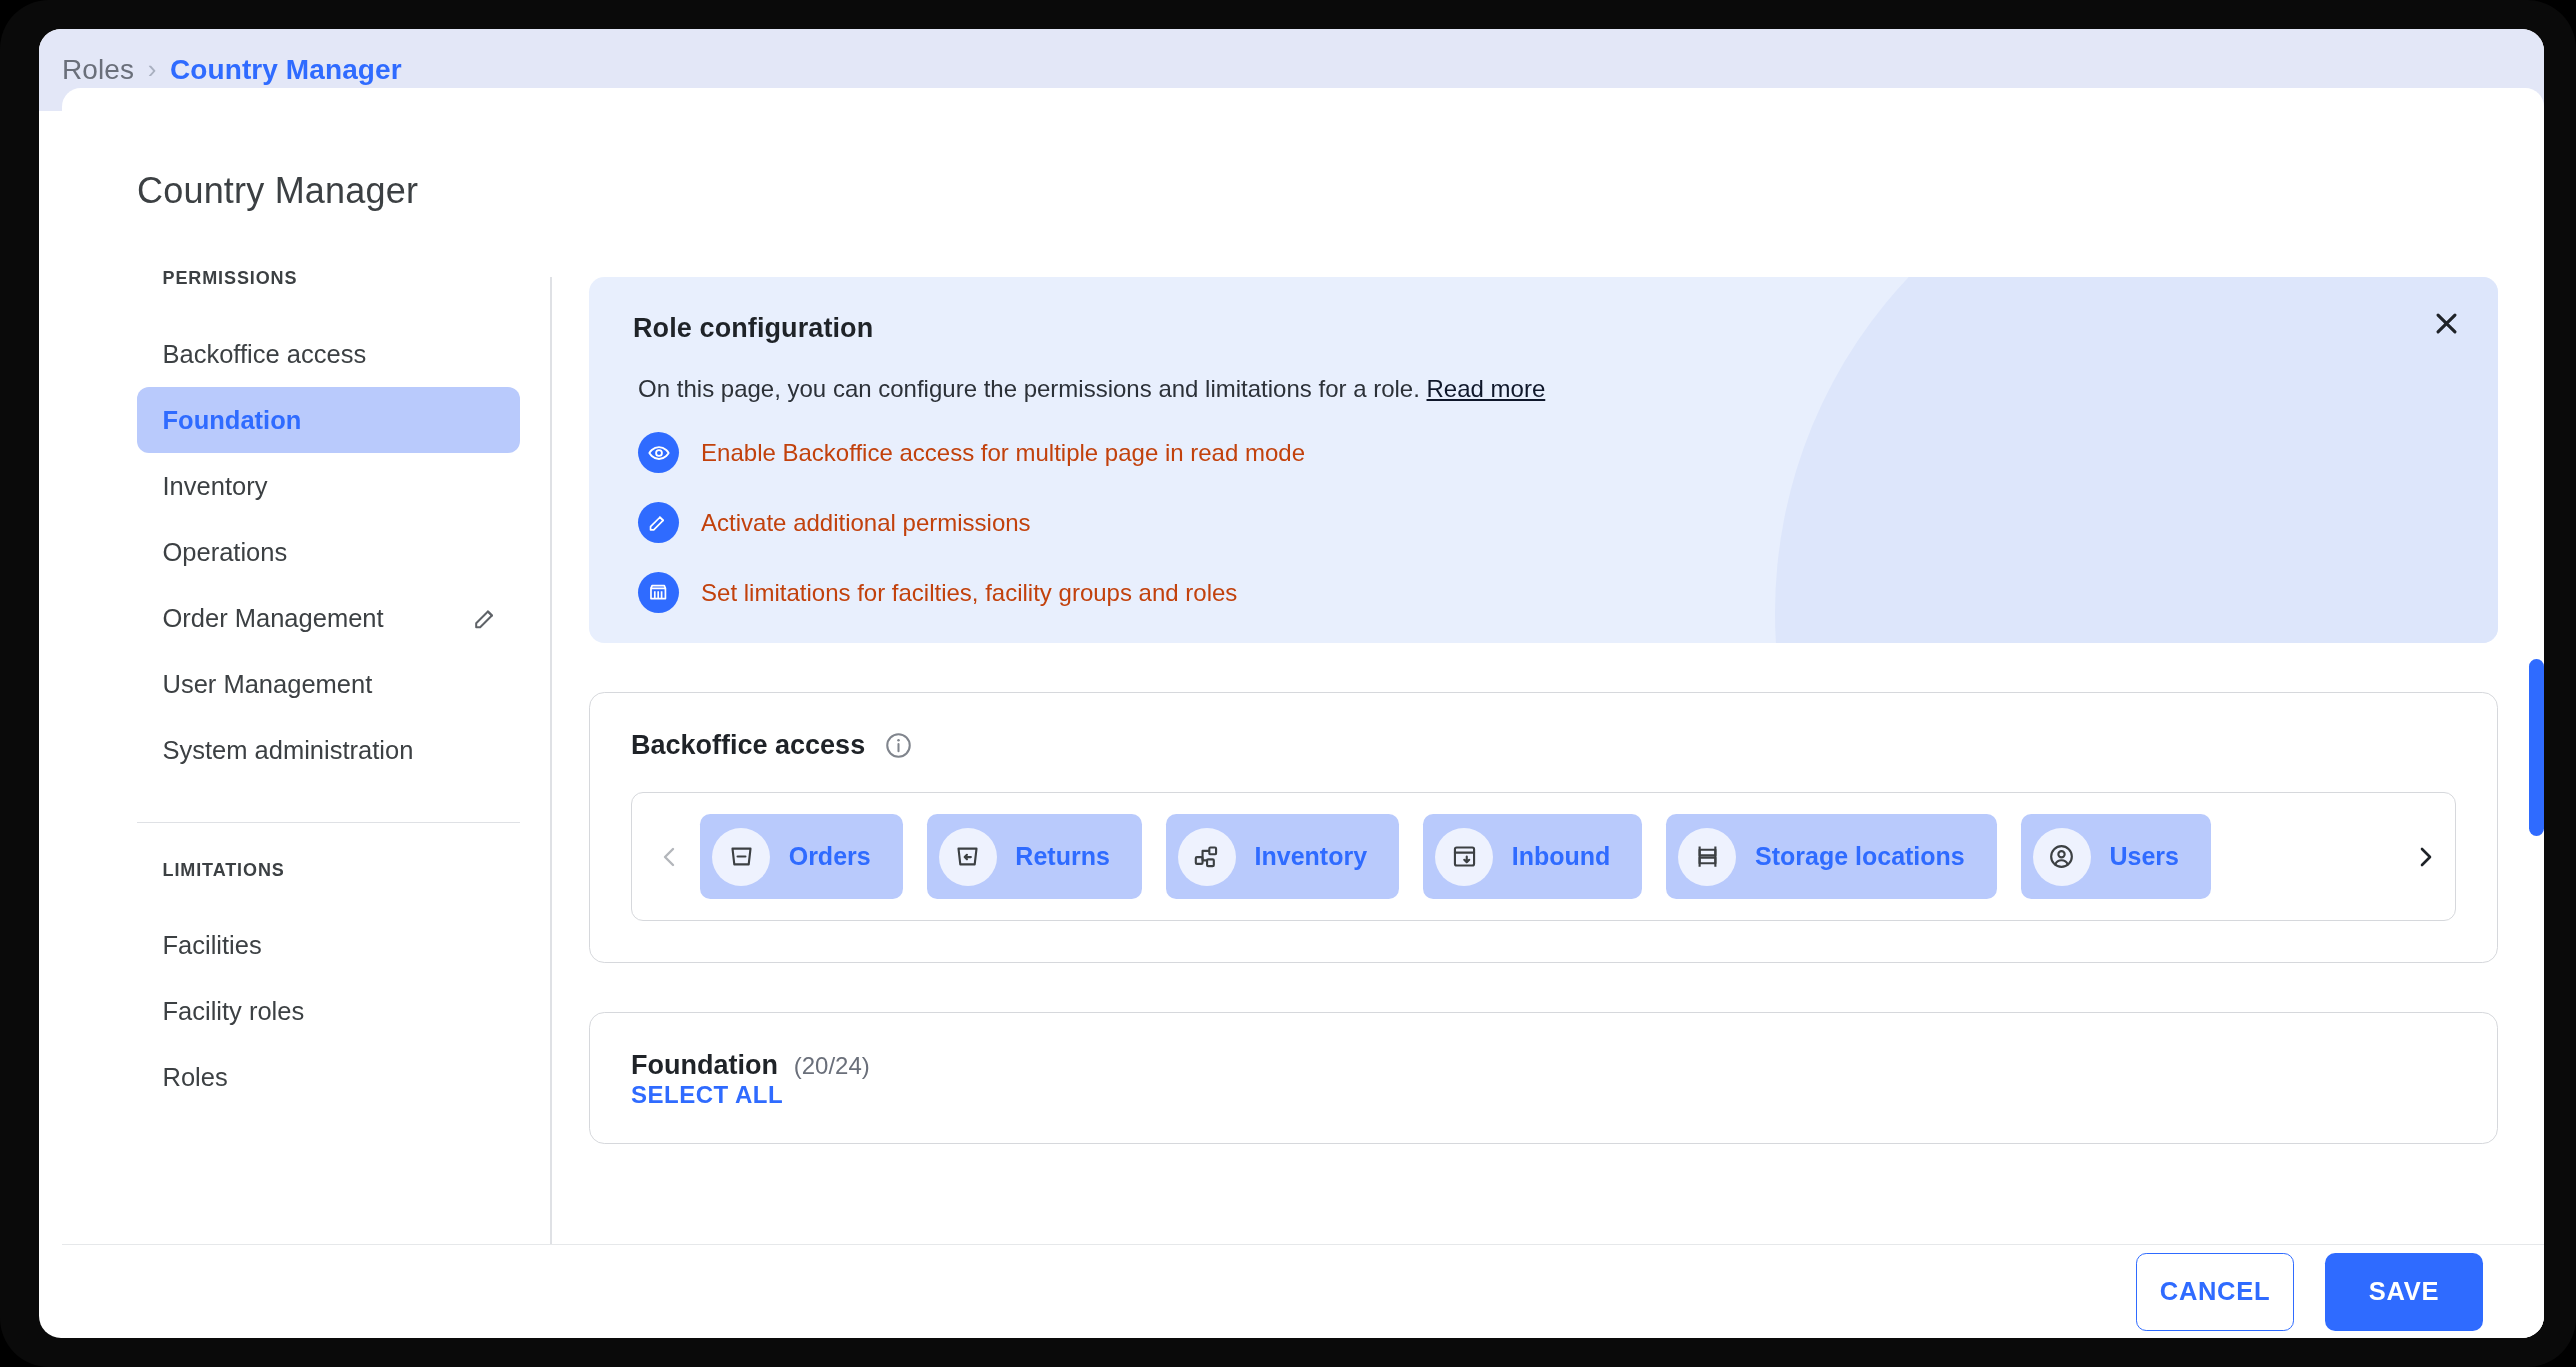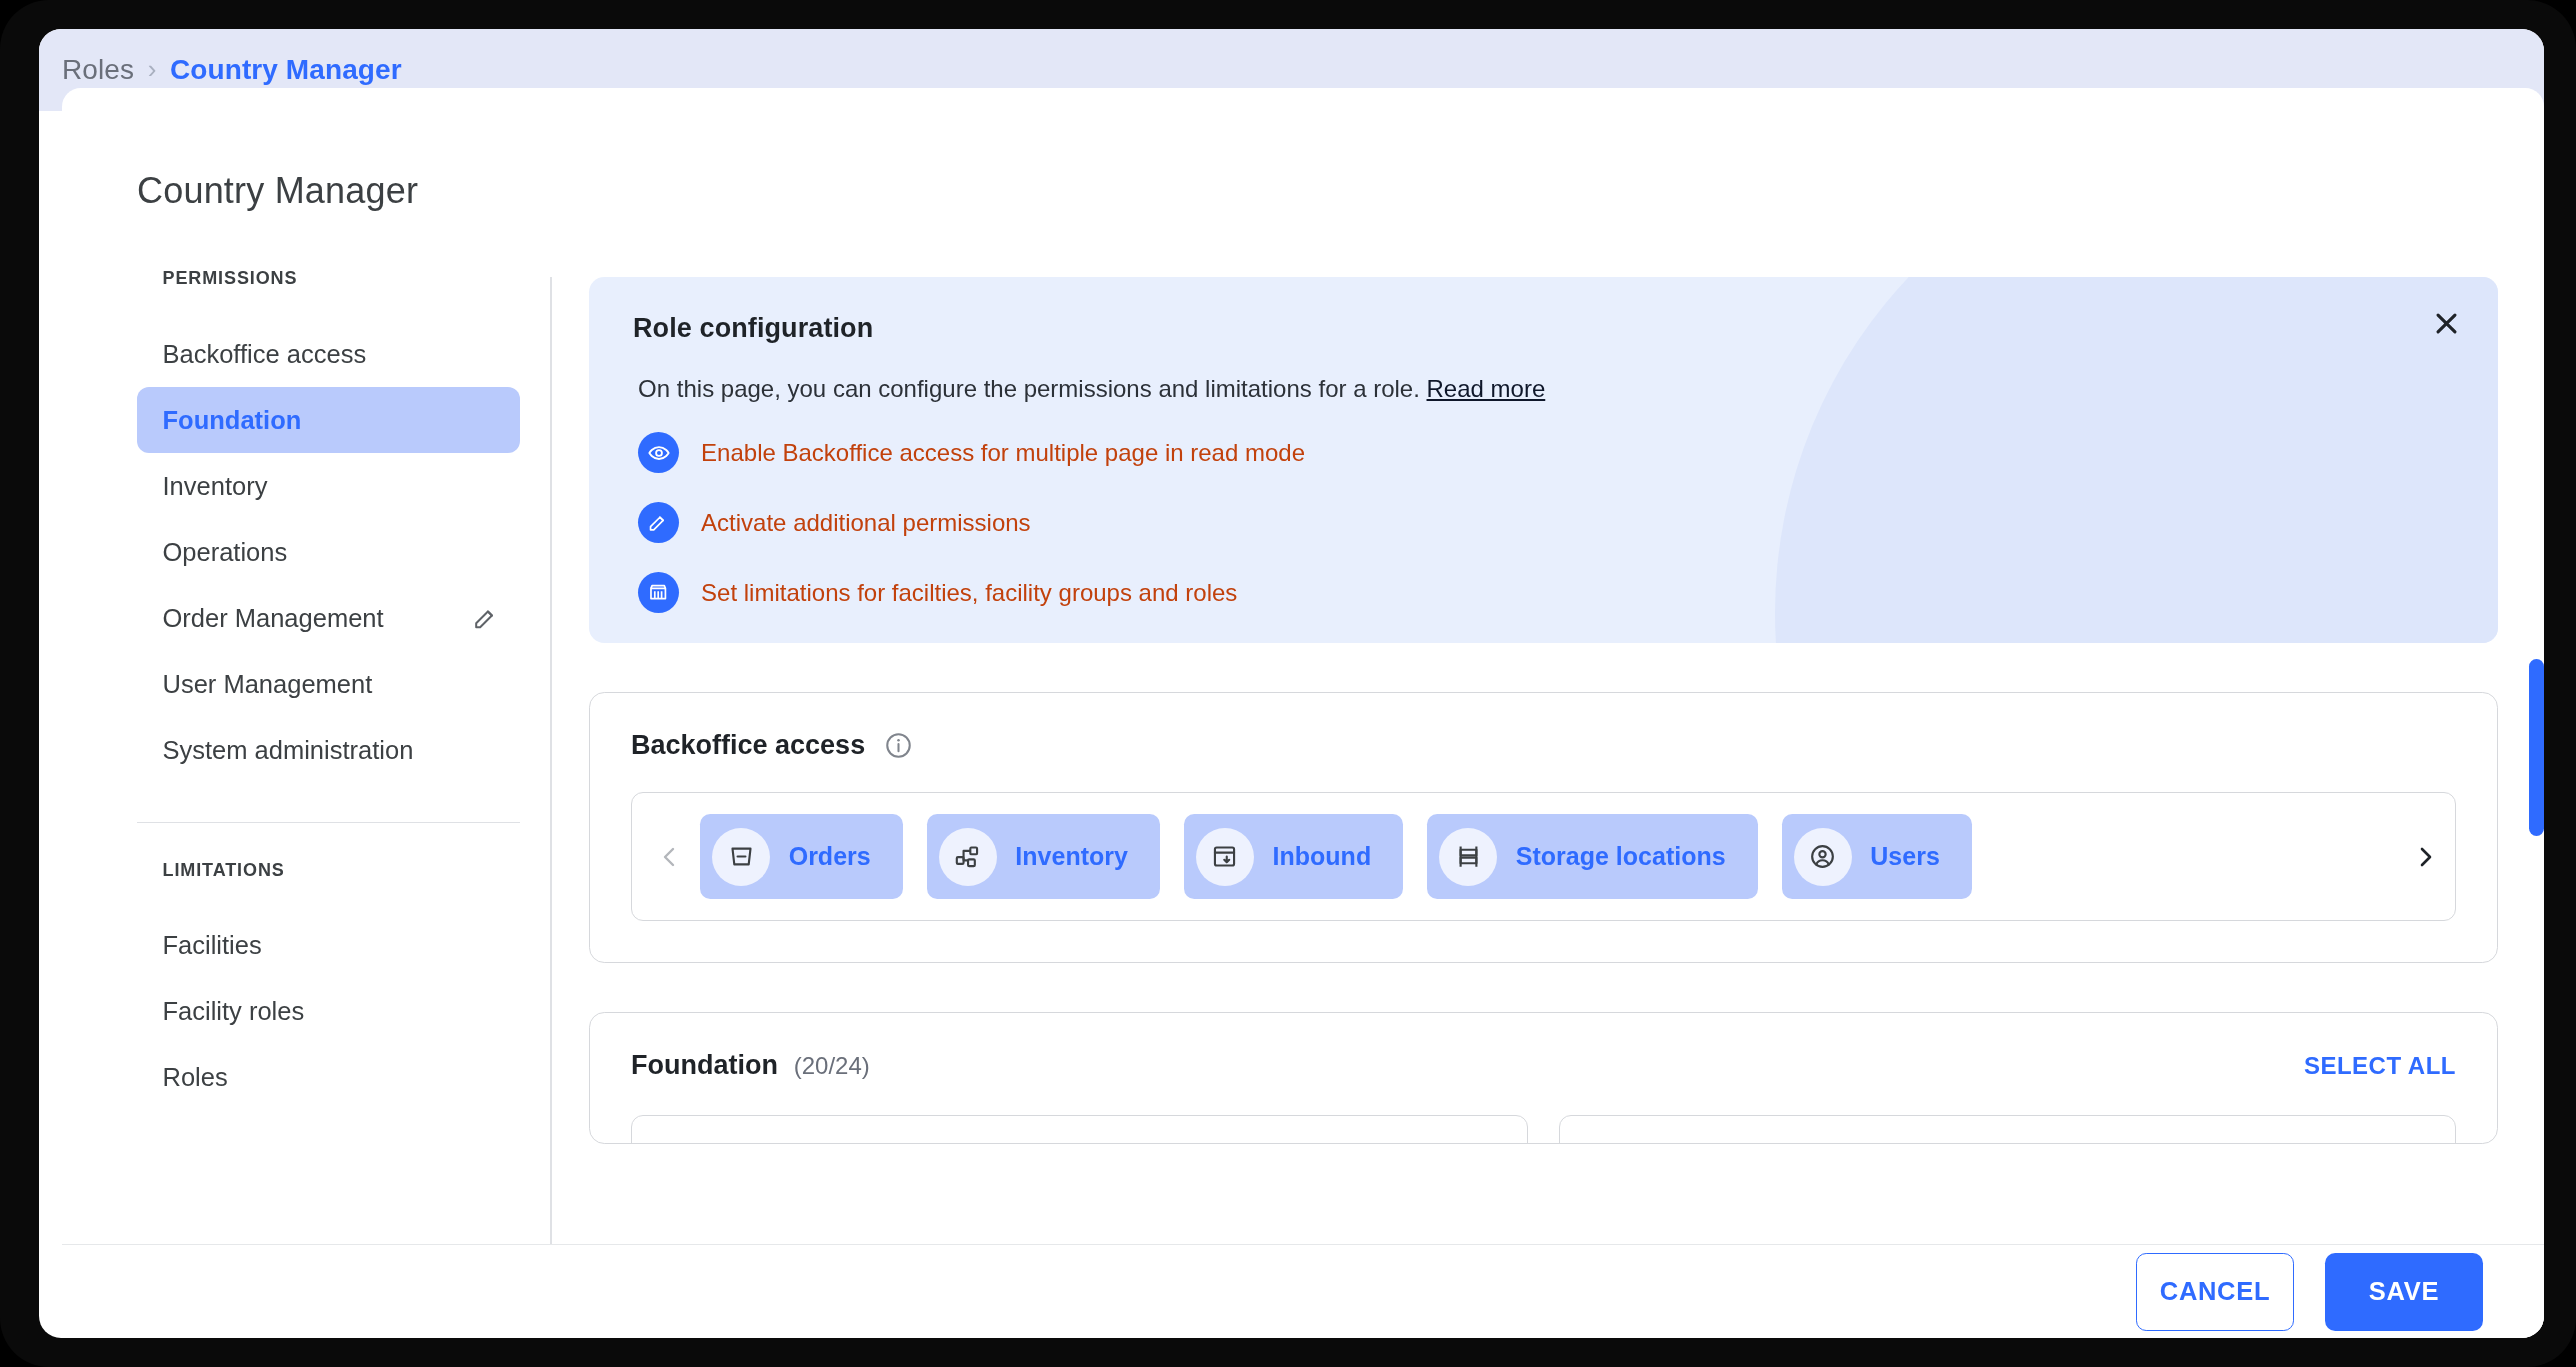--- a/index.html
+++ b/index.html
@@ -264,20 +264,21 @@
     flex: none;
   }
   .chip.off .chip-ico { background: #eef2fe; }
 
   
   #foundation-card { padding-bottom: 0; height: 132px; overflow: hidden; }
   #foundation-head {
     display: flex;
     align-items: baseline;
     justify-content: space-between;
+    flex-direction: column;
   }
   #foundation-name { font-size: 27px; font-weight: 700; color: #1f2328; }
   #foundation-count { font-size: 24px; color: #6a6f7a; margin-left: 12px; font-weight: 400; }
   #select-all {
     font-size: 24px;
     font-weight: 700;
     color: #2f6bff;
     letter-spacing: 0.5px;
   }
   #perm-grid {
@@ -482,20 +483,29 @@
                 <span class="chip-ico">
                   <svg width="27" height="27" viewBox="0 0 24 24" fill="none" stroke="#3c4043" stroke-width="1.9" stroke-linecap="round" stroke-linejoin="round">
                     <path d="M4 5h16l-1.6 14H5.6L4 5z"></path>
                       <path d="M8.5 12h7"></path>
                   </svg>
                 </span>
                 <span>Orders</span>
               </div>
 
 
+              <div class="chip">
+                <span class="chip-ico">
+                  <svg width="27" height="27" viewBox="0 0 24 24" fill="none" stroke="#3c4043" stroke-width="1.9" stroke-linecap="round" stroke-linejoin="round">
+                    <path d="M4 5h16l-1.6 14H5.6L4 5z"></path>
+                      <path d="M15 12.5h-5.5M11.5 10.5l-2 2 2 2"></path>
+                  </svg>
+                </span>
+                <span>Returns</span>
+              </div>
 
               <div class="chip">
                 <span class="chip-ico">
                   <svg width="27" height="27" viewBox="0 0 24 24" fill="none" stroke="#3c4043" stroke-width="1.9" stroke-linejoin="round">
                     <rect x="2.5" y="12.5" width="6" height="6" rx="1"></rect>
                     <rect x="14.5" y="4" width="6" height="6" rx="1"></rect>
                     <rect x="12.5" y="14.5" width="6" height="6" rx="1"></rect>
                     <path d="M8.5 15.5h4M8.5 15.5V7h6"></path>
                   </svg>
                 </span>

